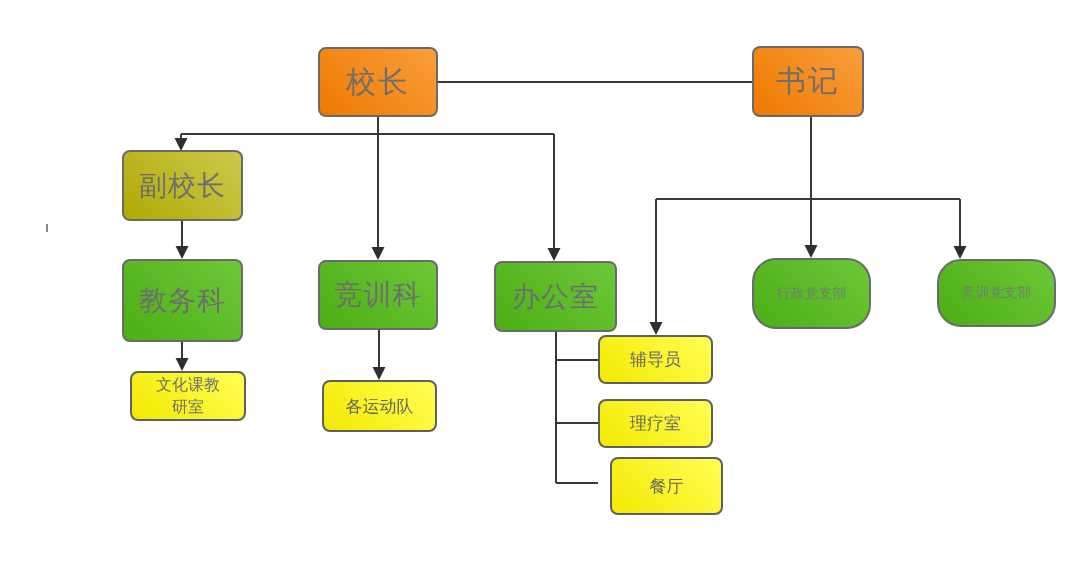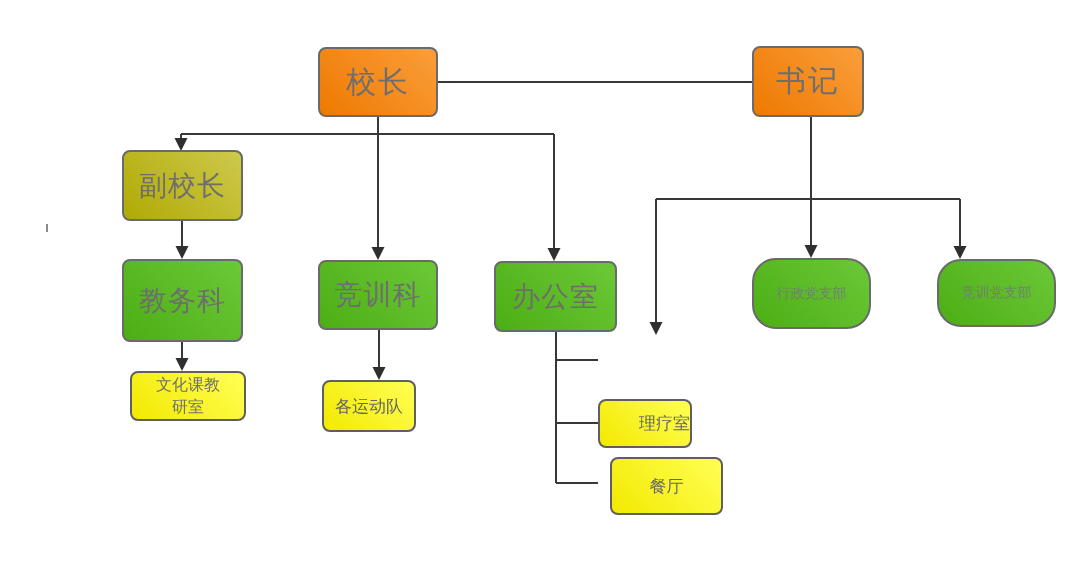--- a/index.html
+++ b/index.html
@@ -36,23 +36,23 @@
   
   #n-principal            { left: 318px; top: 47px;  width: 120px; height: 70px; }
   #n-secretary            { left: 752px; top: 46px;  width: 112px; height: 71px; }
   #n-vice-principal       { left: 122px; top: 150px; width: 121px; height: 71px; }
   #n-academic-affairs     { left: 122px; top: 259px; width: 121px; height: 83px; text-align: right; }
   #n-competition-training { left: 318px; top: 260px; width: 120px; height: 70px; }
   #n-office               { left: 494px; top: 261px; width: 123px; height: 71px; }
   #n-admin-party          { left: 752px; top: 258px; width: 119px; height: 71px; }
   #n-competition-party    { left: 901px; top: 259px; width: 119px; height: 68px; margin-left: 36px; }
   #n-culture-course       { left: 130px; top: 371px; width: 116px; height: 50px; font-size: 16px; }
-  #n-sports-teams         { left: 322px; top: 380px; width: 94px; height: 52px; }
+  #n-sports-teams         { left: 322px; top: 380px; width: 115px; height: 52px; }
   #n-counselor            { left: 598px; top: 335px; width: 115px; height: 49px; }
-  #n-physio               { left: 598px; top: 399px; width: 94px; height: 49px; justify-content: flex-end; }
+  #n-physio               { left: 598px; top: 399px; width: 115px; height: 49px; }
   #n-dining               { left: 598px; top: 457px; width: 113px; height: 58px; margin-left: 12px; }
 
   #n-culture-course .wrap-narrow { display: inline-block; width: 68px; line-height: 1.35; text-align: center; }
 </style>
 </head>
 <body>
 
 <div class="canvas">
 
   <svg class="edges" viewBox="0 0 1081 572" xmlns="http://www.w3.org/2000/svg">
@@ -118,20 +118,23 @@
   </div>
 
   <div id="n-culture-course" class="node yellow">
     <span class="wrap-narrow">文化课教研室</span>
   </div>
 
   <div id="n-sports-teams" class="node yellow fs-tiny">
     <span>各运动队</span>
   </div>
 
+  <div id="n-counselor" class="node yellow fs-tiny">
+    <span>辅导员</span>
+  </div>
 
   <div id="n-physio" class="node yellow fs-tiny">
     <span>理疗室</span>
   </div>
 
   <div id="n-dining" class="node yellow fs-tiny">
     <span>餐厅</span>
   </div>
 
 </div>

